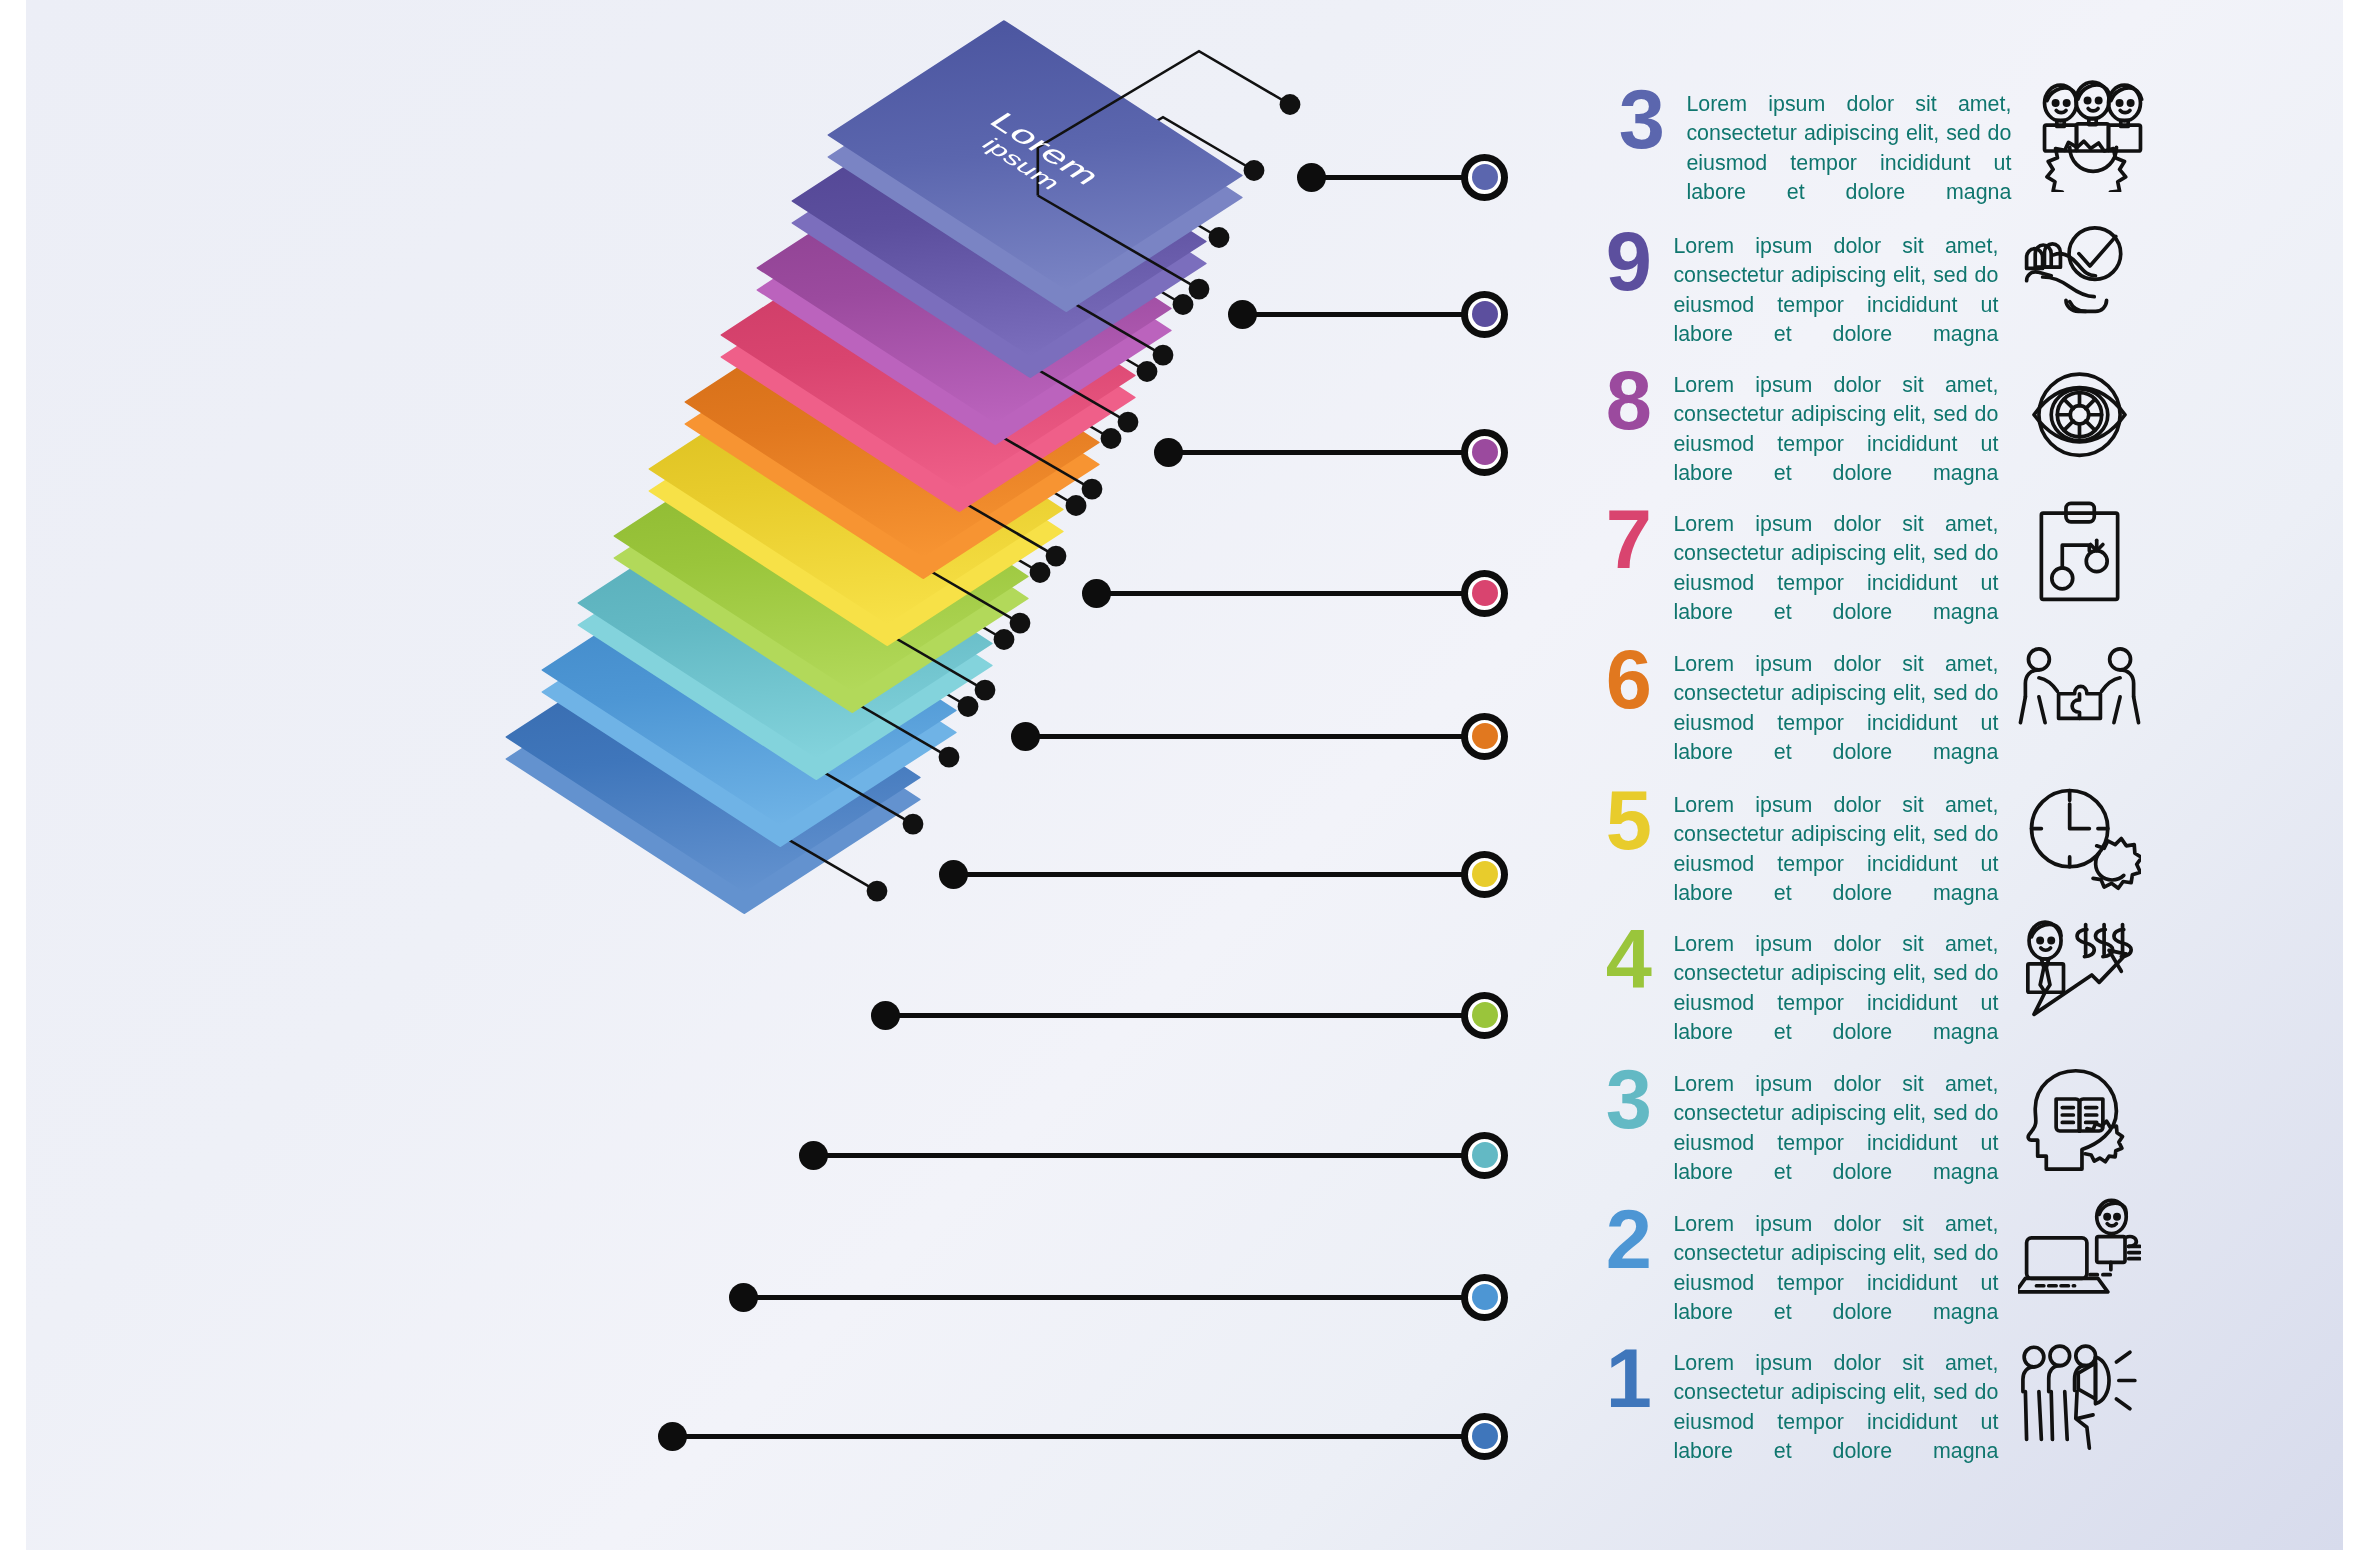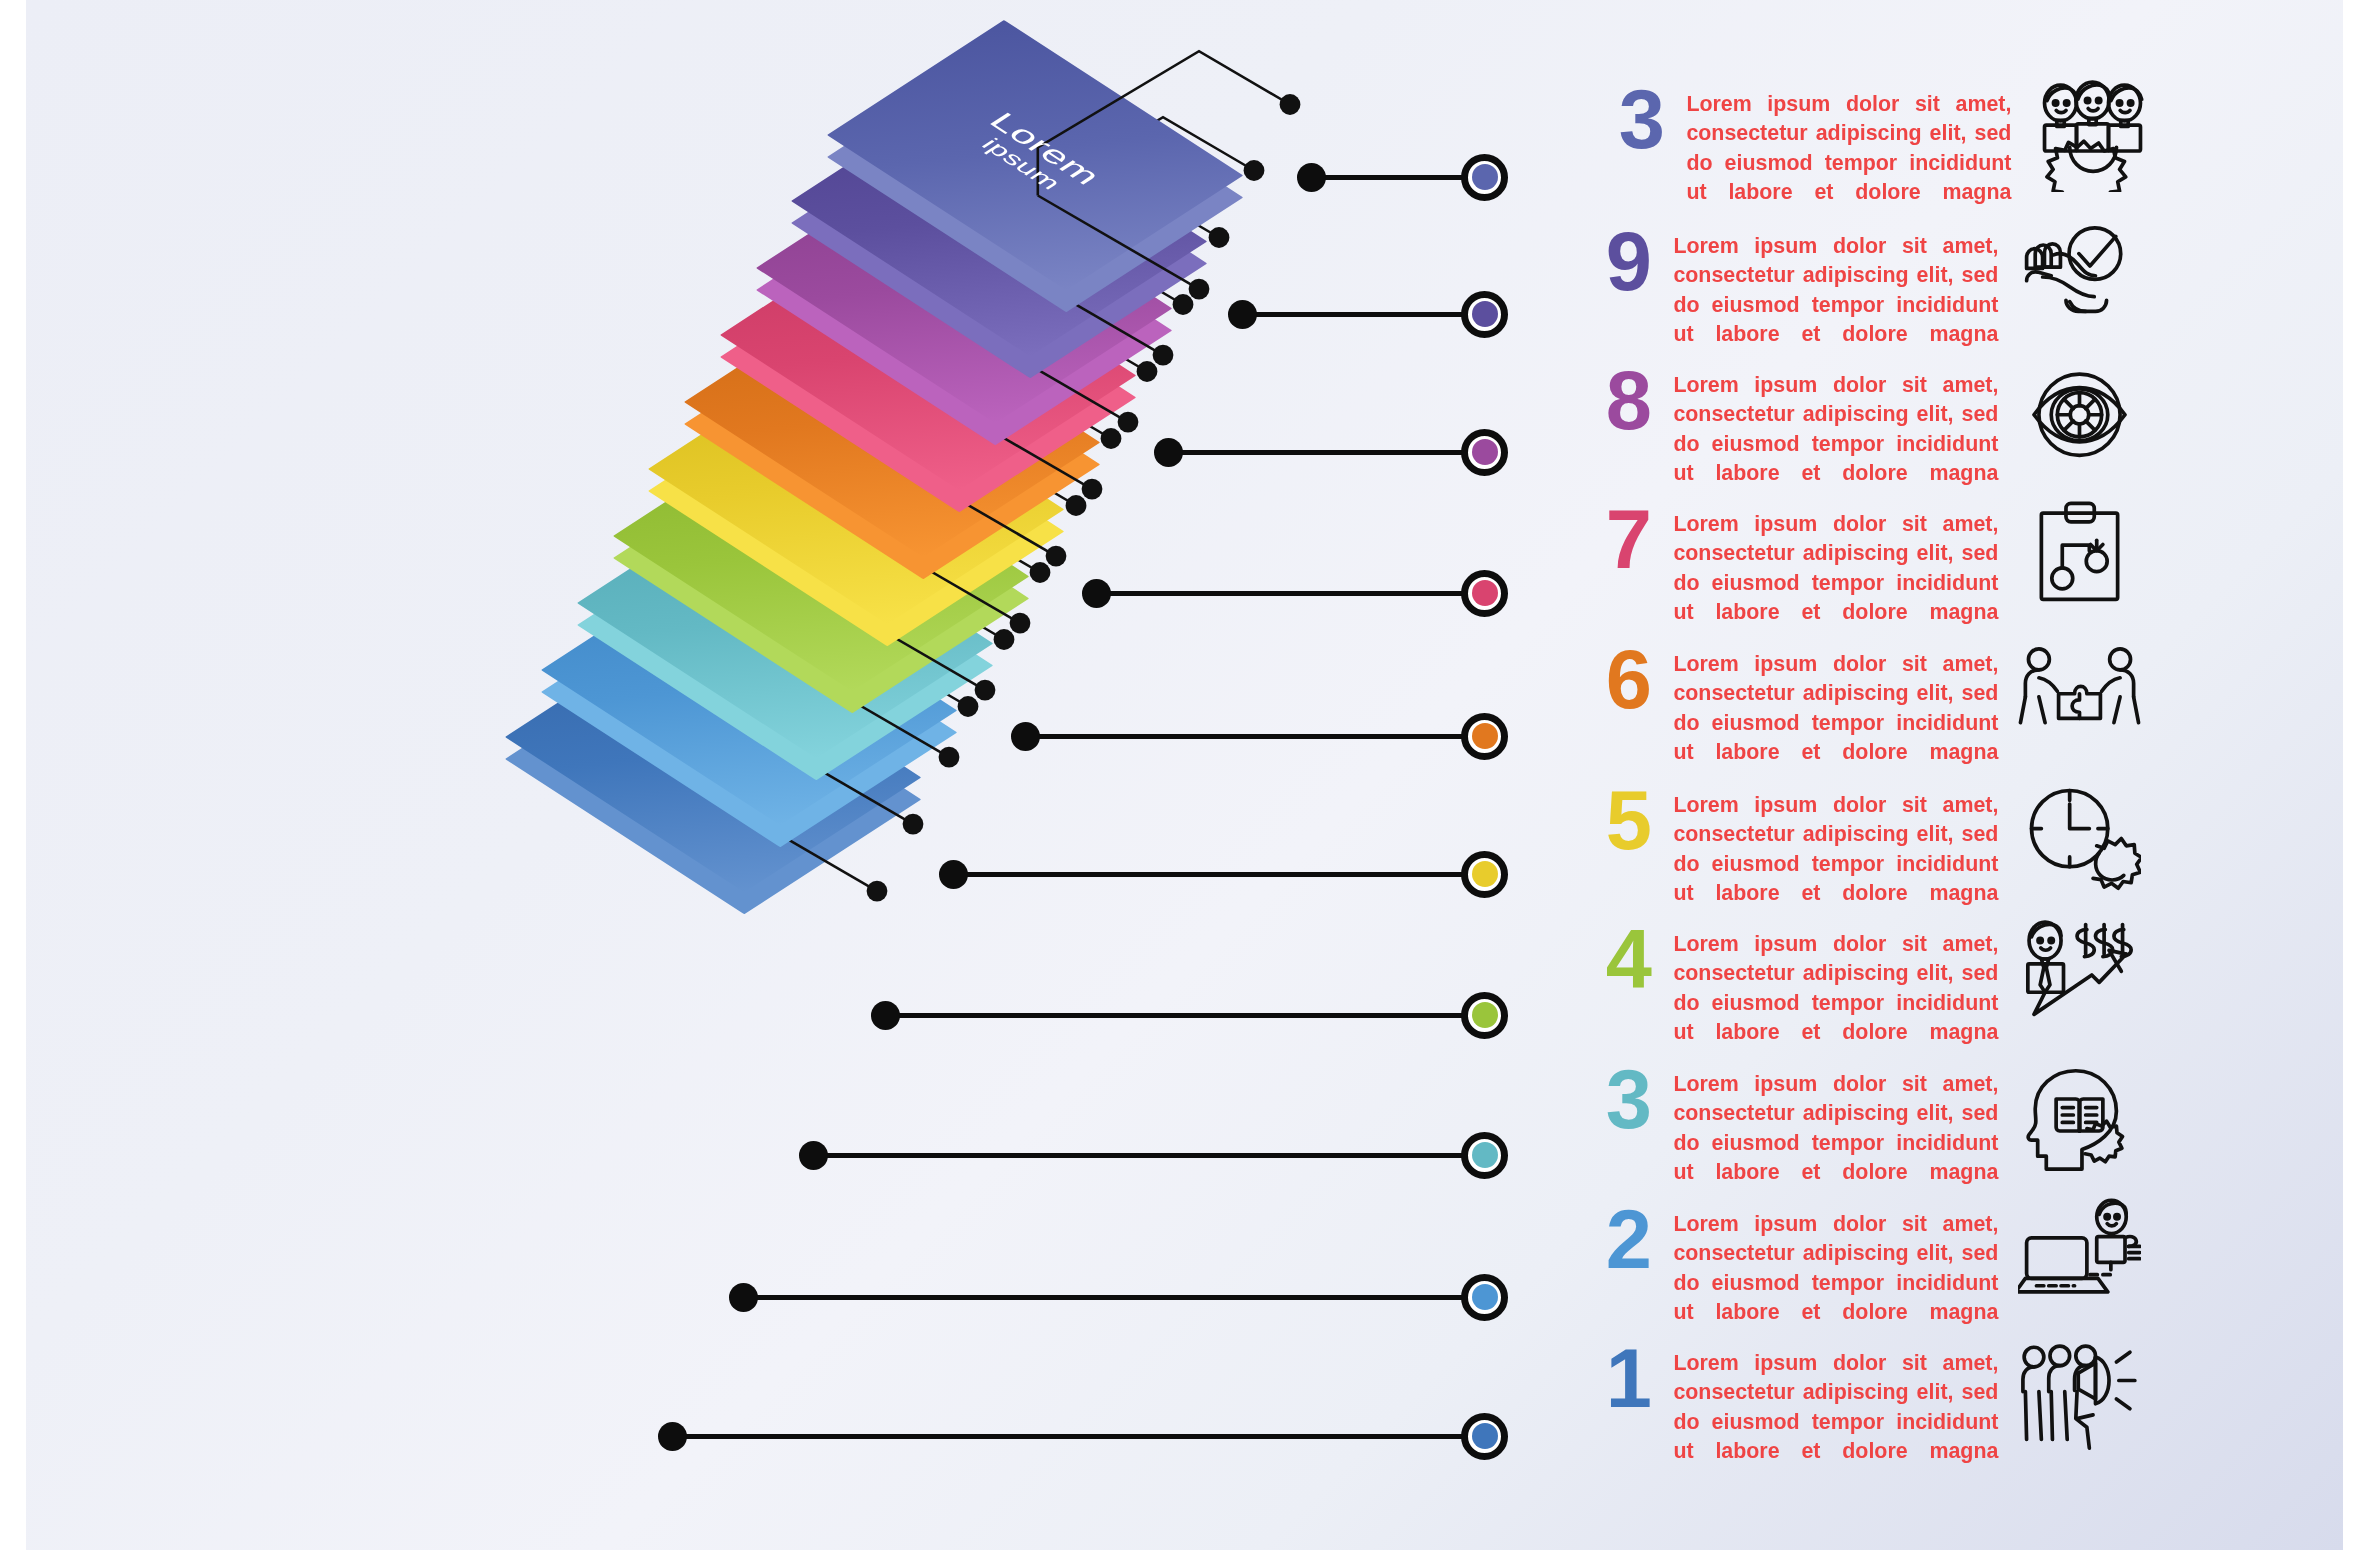--- a/index.html
+++ b/index.html
@@ -58,23 +58,22 @@
   
   .row{position:absolute;display:flex;align-items:flex-start;}
   .num{
     font-size:83px;font-weight:700;line-height:1;
     width:97px;text-align:right;font-family:"Liberation Sans",sans-serif;
     letter-spacing:-1.9px;
   }
   .num.wide{width:110px;}
   .desc{
     width:325px;margin-left:23.4px;margin-top:11.7px;
-    font-size:21.4px;line-height:1.38;color:#ef4444;text-align:justify;
+    font-size:21.4px;line-height:1.38;color:#0f766e;text-align:justify;
     text-align-last:justify;
-    font-weight:bold;
   }
   .ico{width:123px;height:114px;margin-left:19.5px;display:block;}
   .ico svg{width:100%;height:100%;display:block;}
 </style>
 </head>
 <body>
 
 <div id="canvas">
   <div id="bgplate"></div>
   <div id="tiles">

